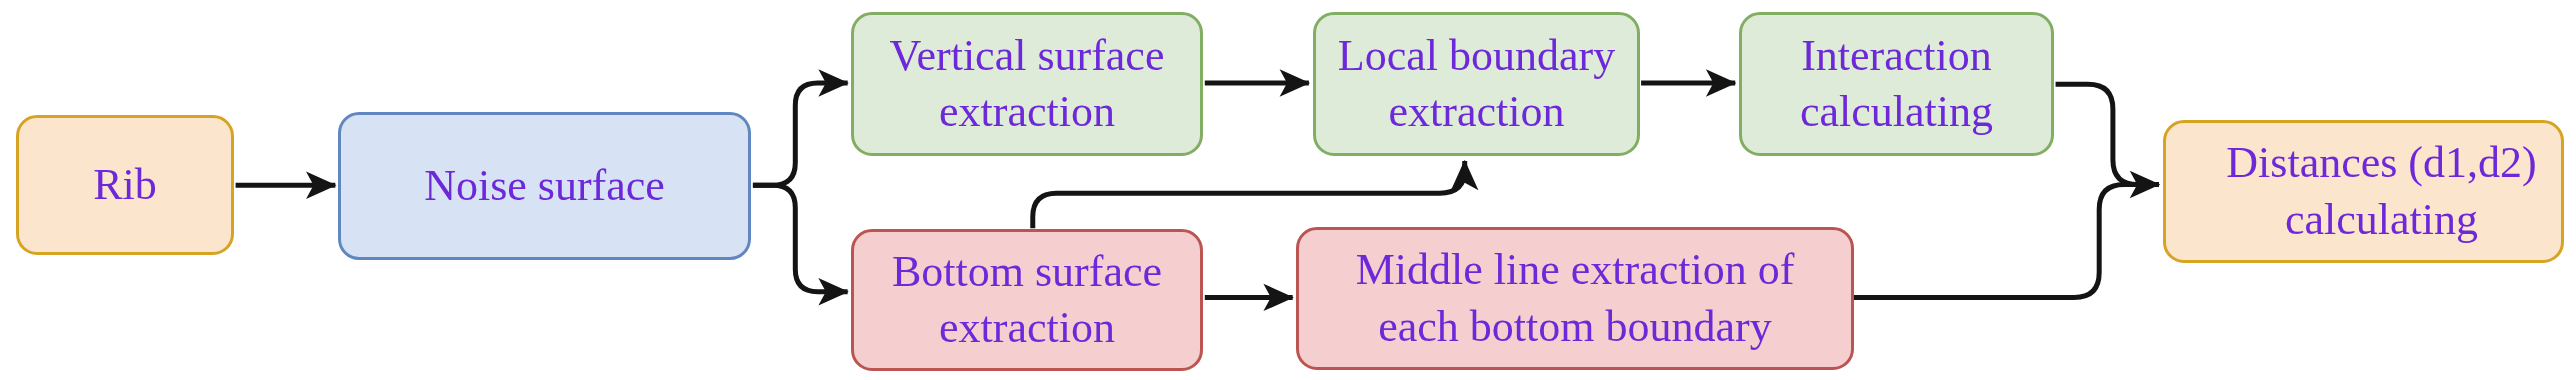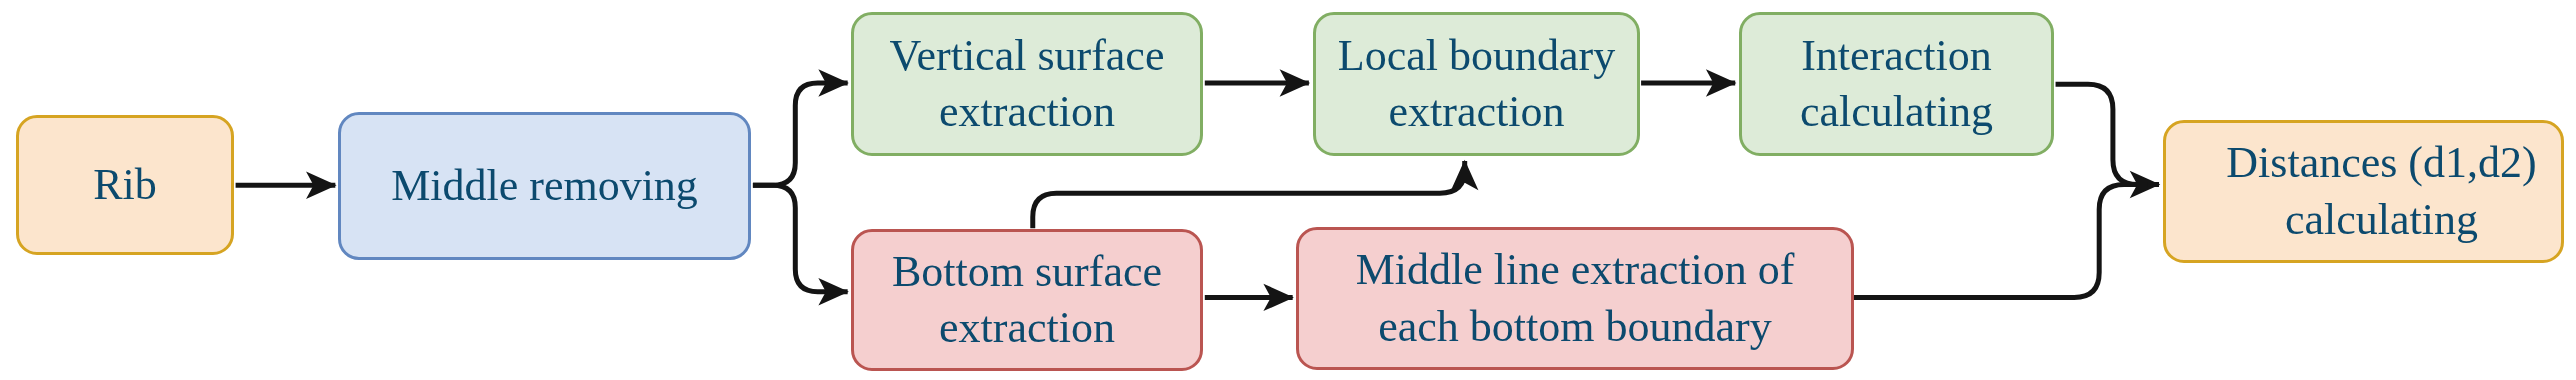--- a/index.html
+++ b/index.html
@@ -20,21 +20,21 @@
     position: absolute;
     box-sizing: border-box;
     display: flex;
     flex-direction: column;
     justify-content: center;
     align-items: center;
     border-style: solid;
     border-width: 3.7px;
     border-radius: 21px;
     text-align: center;
-    color: #0c4a6e;
+    color: #6d28d9;
     font-size: 44px;
     line-height: 1.28;
     white-space: nowrap;
   }
   .orange { background: #fce5cd; border-color: #d6a422; }
   .blue   { background: #d7e3f4; border-color: #6187c0; }
   .green  { background: #ddebd8; border-color: #81ae63; }
   .red    { background: #f5cfcf; border-color: #ba5551; justify-content: center; }
 
   .n-rib        { left: 16px;   top: 115px; width: 218px; height: 140px; }
@@ -73,21 +73,21 @@
     <path class="edge" d="M 2903 477 H 3328 Q 3368 477 3368 437 V 336 Q 3368 296 3408 296 H 3445"></path>
     <path class="edge" marker-end="url(#arrow)" d="M 1657 366 V 348 Q 1657 310 1695 310 H 2310 Q 2350 310 2350 272 V 258"></path>
     <path class="edge" marker-end="url(#arrow)" d="M 1933 477 H 2074"></path>
   </svg>
 
   <div class="node orange n-rib">
     <span>Rib</span>
   </div>
 
   <div class="node blue n-noise">
-    <span>Middle removing</span>
+    <span>Noise surface</span>
   </div>
 
   <div class="node green n-vertical">
     <span>Vertical surface</span>
     <span>extraction</span>
   </div>
 
   <div class="node green n-local">
     <span>Local boundary</span>
     <span>extraction</span>

